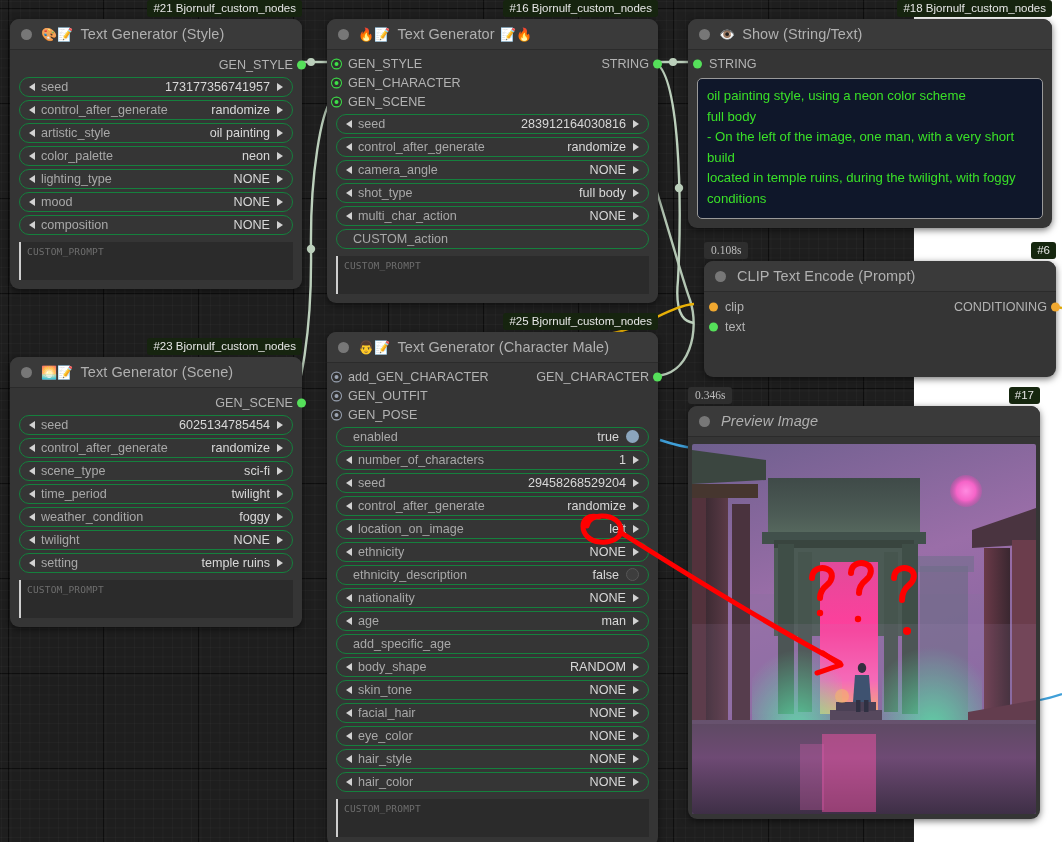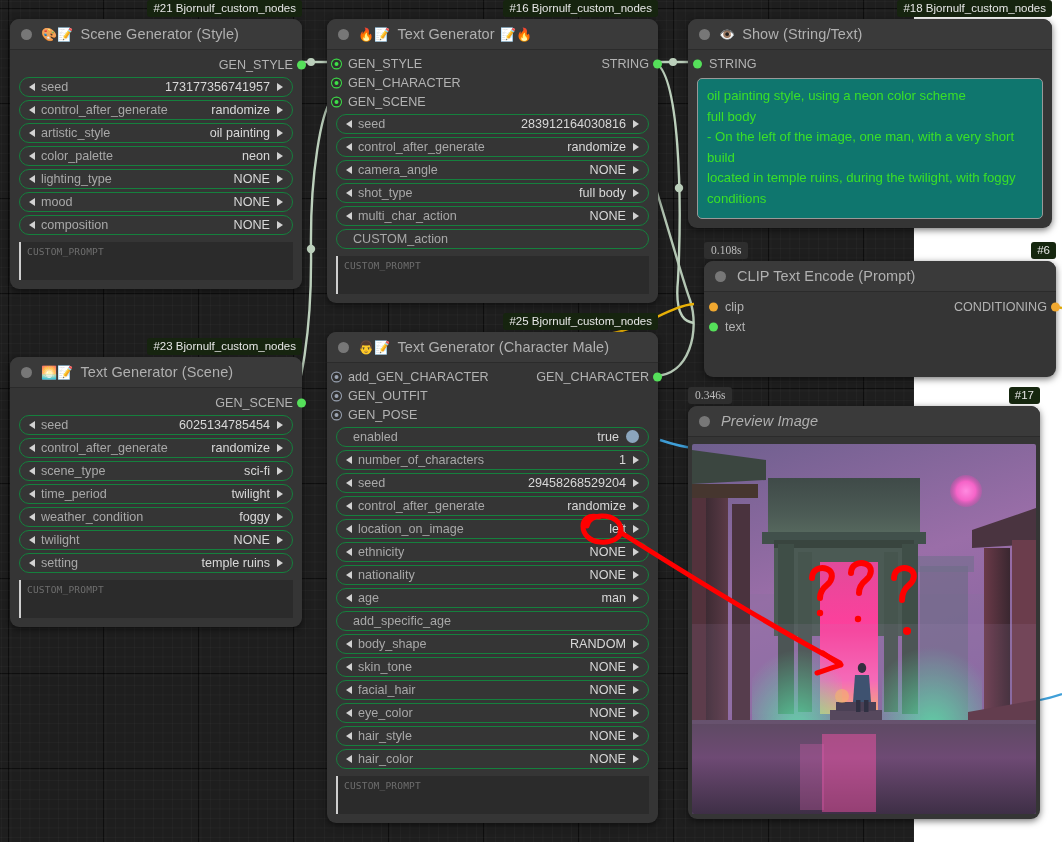--- a/index.html
+++ b/index.html
@@ -147,21 +147,21 @@
     border-left: 2.5px solid #cfcfcf;
     color: #6e6e6e;
     font-family: "DejaVu Sans Mono", monospace;
     font-size: 9.5px;
     padding: 4px 6px;
     letter-spacing: .2px;
   }
 
   .showbox {
     margin-top: 5px;
-    background: #0f766e;
+    background: #0f172a;
     border: 1px solid #999;
     border-radius: 5px;
     padding: 7px 9px 9px 9px;
     color: #3ae028;
     font-size: 13.2px;
     line-height: 20.5px;
     white-space: pre-wrap;
   }
 
   .preview-img {
@@ -201,21 +201,21 @@
 
     <path d="M660,440 C672,444 684,447 694,448" stroke="#3f9fd8" stroke-width="2.4" fill="none"></path>
     <path d="M1040,700 C1050,698 1056,696 1062,694" stroke="#3f9fd8" stroke-width="2.2" fill="none"></path>
   </svg>
 
   <div class="node" style="left:10px; top:19px; width:292px;">
     <div class="title-badge">#21 Bjornulf_custom_nodes</div>
     <div class="node-header">
       <span class="collapse-dot"></span>
       <span class="node-emoji">🎨📝</span>
-      <span class="node-title">Scene Generator (Style)</span>
+      <span class="node-title">Text Generator (Style)</span>
     </div>
     <div class="node-body">
       <div class="slots">
         <div class="slot-row out">
           <span class="slot-label">GEN_STYLE</span>
           <span class="dot out green" style="right:-13px;"></span>
         </div>
       </div>
       <div class="w">
           <span class="arrowL"></span>
@@ -587,20 +587,25 @@
           <span class="wname">location_on_image</span>
           <span class="wval">left</span>
           <span class="arrowR"></span>
         </div>
       <div class="w">
           <span class="arrowL"></span>
           <span class="wname">ethnicity</span>
           <span class="wval">NONE</span>
           <span class="arrowR"></span>
         </div>
+      <div class="w plain">
+          <span class="wname">ethnicity_description</span>
+          <span class="wval">false</span>
+          <span class="toggle off"></span>
+        </div>
       <div class="w">
           <span class="arrowL"></span>
           <span class="wname">nationality</span>
           <span class="wval">NONE</span>
           <span class="arrowR"></span>
         </div>
       <div class="w">
           <span class="arrowL"></span>
           <span class="wname">age</span>
           <span class="wval">man</span>

